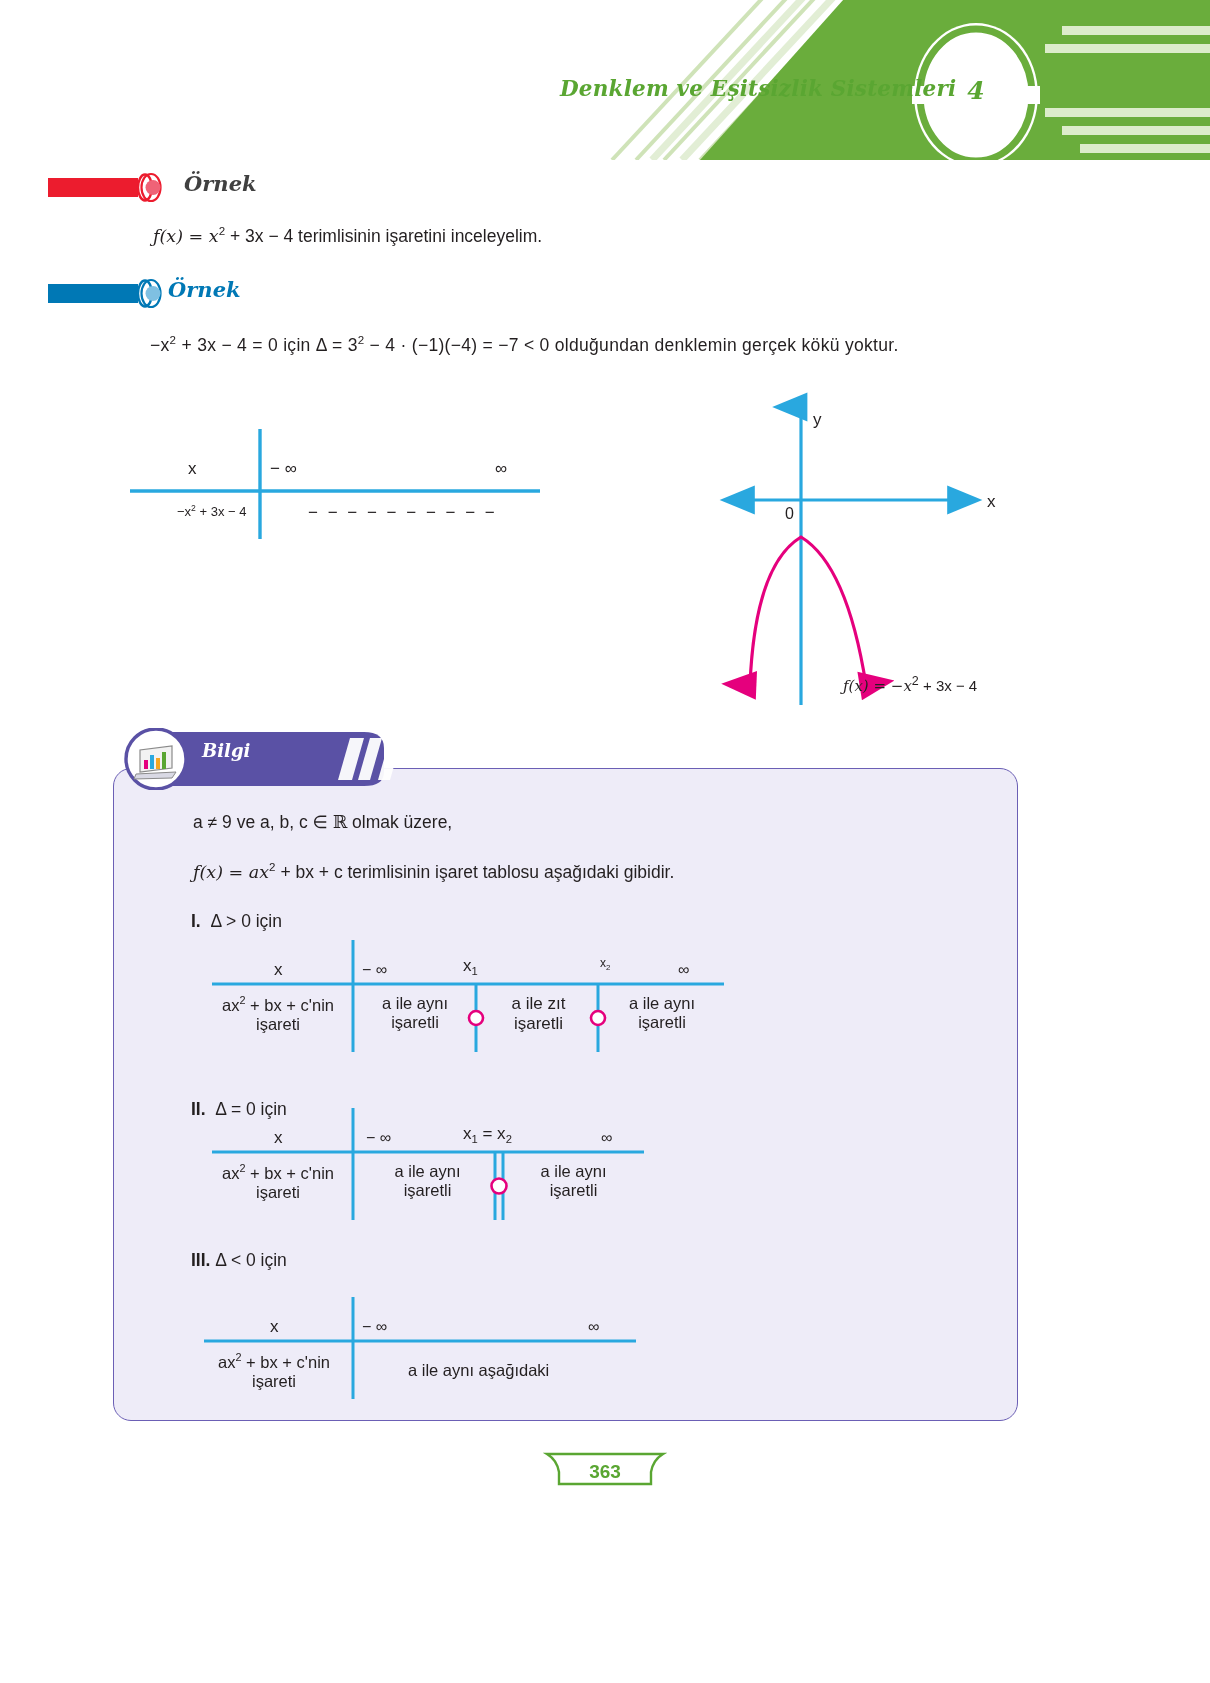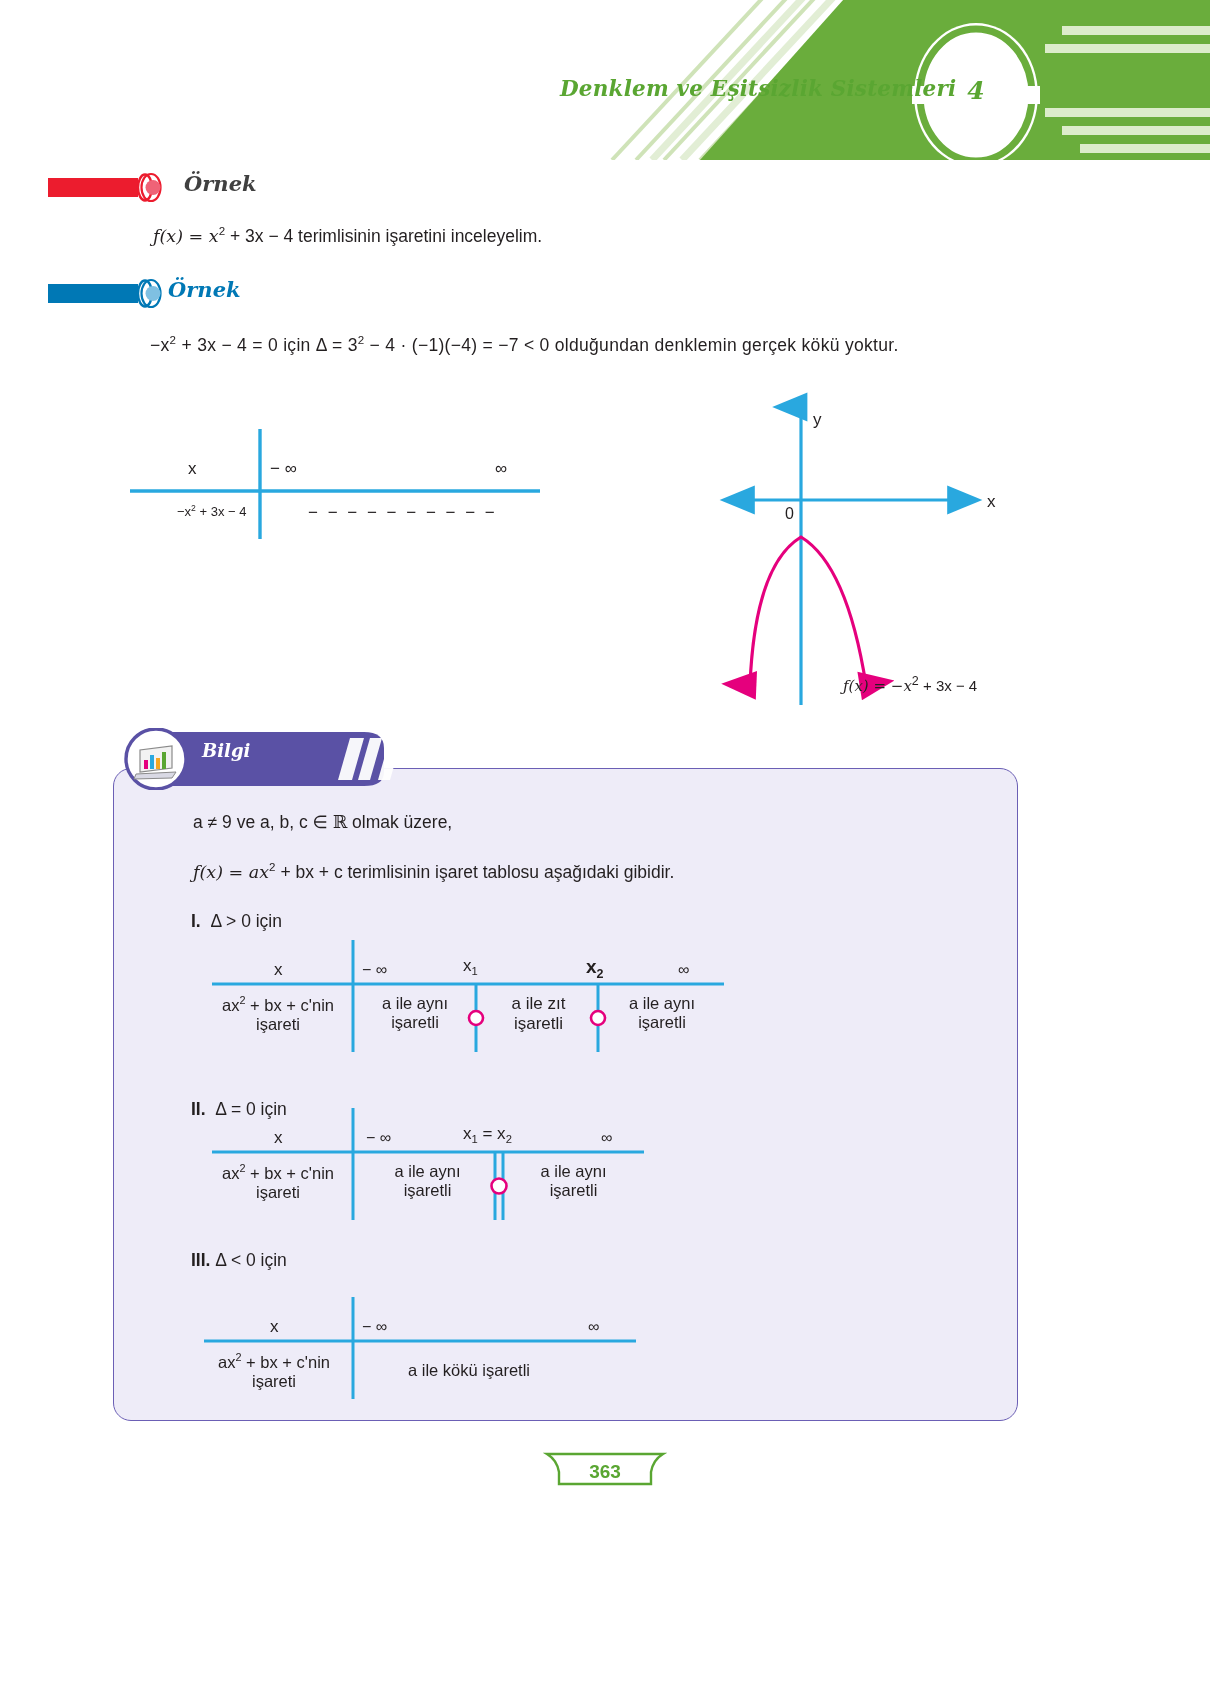--- a/index.html
+++ b/index.html
@@ -263,21 +263,21 @@
     <line x1="268" y1="46" x2="268" y2="114" stroke="#29a8df" stroke-width="3"></line>
 
     <line x1="390" y1="46" x2="390" y2="114" stroke="#29a8df" stroke-width="3"></line>
 
     <circle cx="268" cy="80" r="7" fill="#ffffff" stroke="#e5007d" stroke-width="2.6"></circle>
     <circle cx="390" cy="80" r="7" fill="#ffffff" stroke="#e5007d" stroke-width="2.6"></circle>
   </svg>
   <div class="btext" style="left:66px; top:22px; font-size:17px;">x</div>
   <div class="btext" style="left:154px; top:23px; font-size:16px;">− ∞</div>
   <div class="btext" style="left:255px; top:18px; font-size:17px;"><span>x</span><sub>1</sub></div>
-  <div class="btext" style="left:378px; top:18px; font-size:19px;font-weight:bold;"><span>x</span><sub>2</sub></div>
+  <div class="btext" style="left:392px; top:18px; font-size:12px;"><span>x</span><sub>2</sub></div>
   <div class="btext" style="left:470px; top:23px; font-size:16px;">∞</div>
 
   <div class="btext" style="left:0px; top:56px; width:140px; text-align:center; font-size:16.5px; white-space:normal;">
     <span>ax</span><sup>2</sup><span> + bx + c'nin</span><br><span>işareti</span>
   </div>
   <div class="btext" style="left:152px; top:56px; width:110px; text-align:center; font-size:16.5px;">
     <span>a ile aynı</span><br><span>işaretli</span>
   </div>
   <div class="btext" style="left:278px; top:56px; width:105px; text-align:center; font-size:17px;">
     <span>a ile zıt</span><br><span>işaretli</span>
@@ -327,21 +327,21 @@
     <line x1="4" y1="46" x2="436" y2="46" stroke="#29a8df" stroke-width="3"></line>
     <line x1="153" y1="2" x2="153" y2="104" stroke="#29a8df" stroke-width="3"></line>
   </svg>
   <div class="btext" style="left:70px; top:22px; font-size:17px;">x</div>
   <div class="btext" style="left:162px; top:23px; font-size:16px;">− ∞</div>
   <div class="btext" style="left:388px; top:23px; font-size:16px;">∞</div>
 
   <div class="btext" style="left:0px; top:56px; width:148px; text-align:center; font-size:16.5px; white-space:normal;">
     <span>ax</span><sup>2</sup><span> + bx + c'nin</span><br><span>işareti</span>
   </div>
-  <div class="btext" style="left:208px; top:66px; font-size:16.5px;">a ile kökü işaretli</div>
+  <div class="btext" style="left:208px; top:66px; font-size:16.5px;">a ile aynı aşağıdaki</div>
 </div>
 
 <div class="pagenum-wrap">
   <svg width="160" height="46" viewBox="0 0 160 46">
     <path d="M 22 4 L 138 4 Q 128 10 126 22 L 126 34 L 34 34 L 34 22 Q 32 10 22 4 Z" fill="none" stroke="#5aa632" stroke-width="2.4"></path>
   </svg>
   <div class="pagenum">363</div>
 </div>
 
 </body></html>

